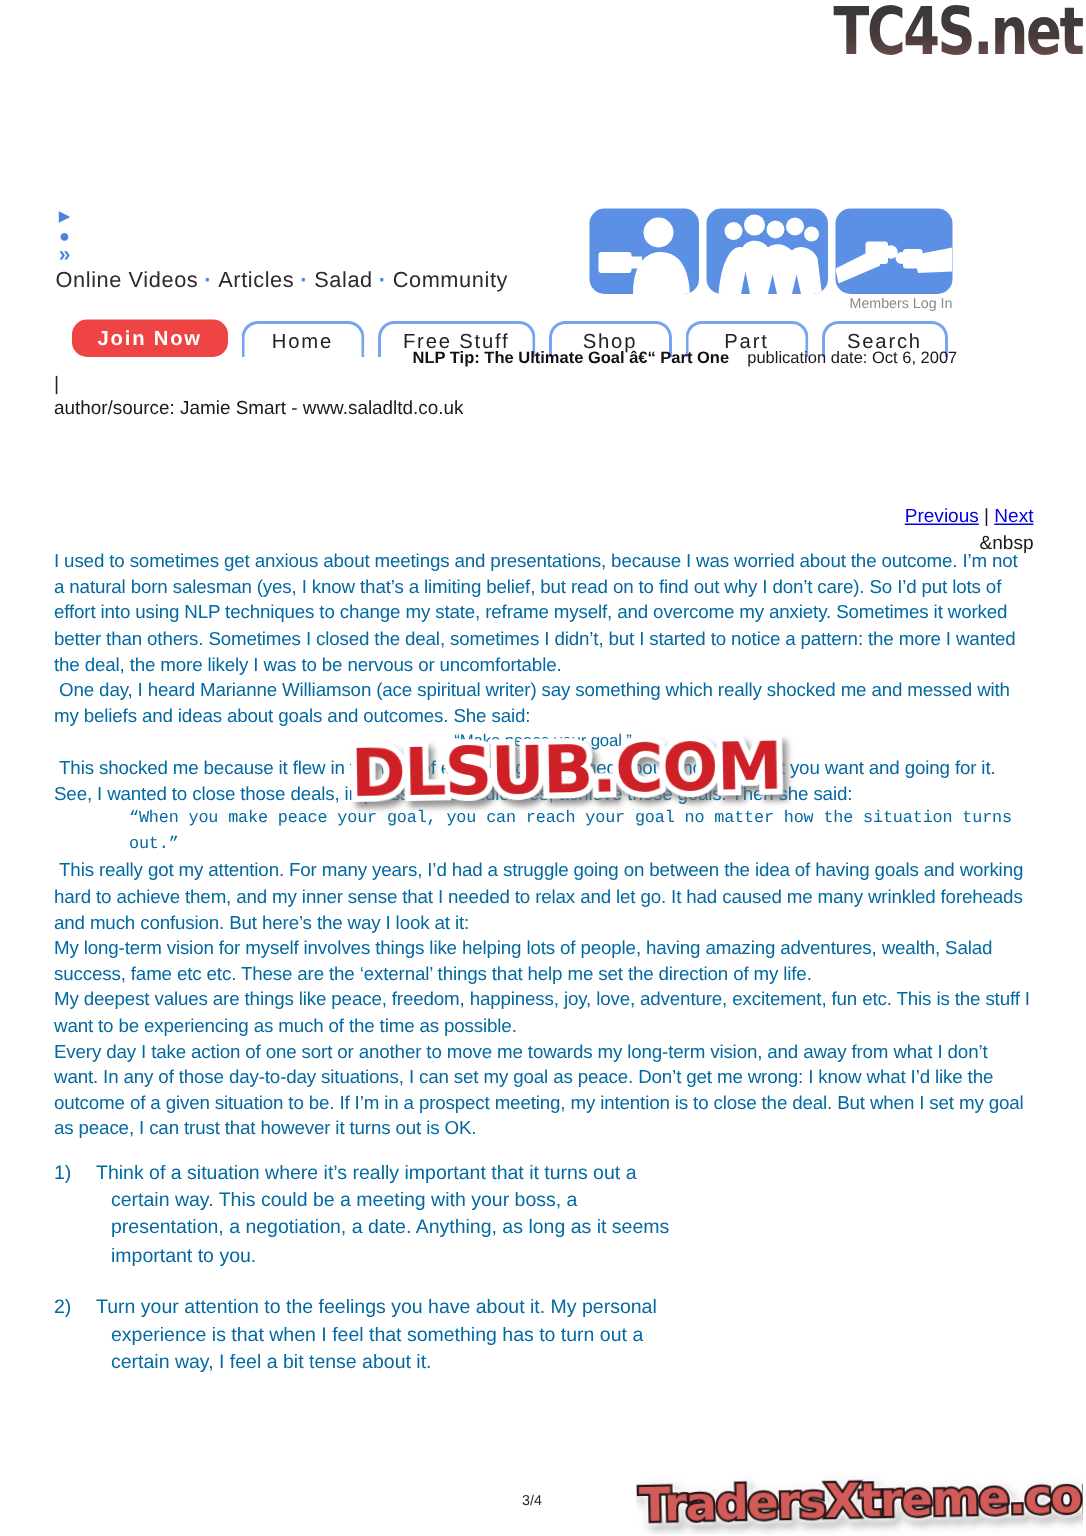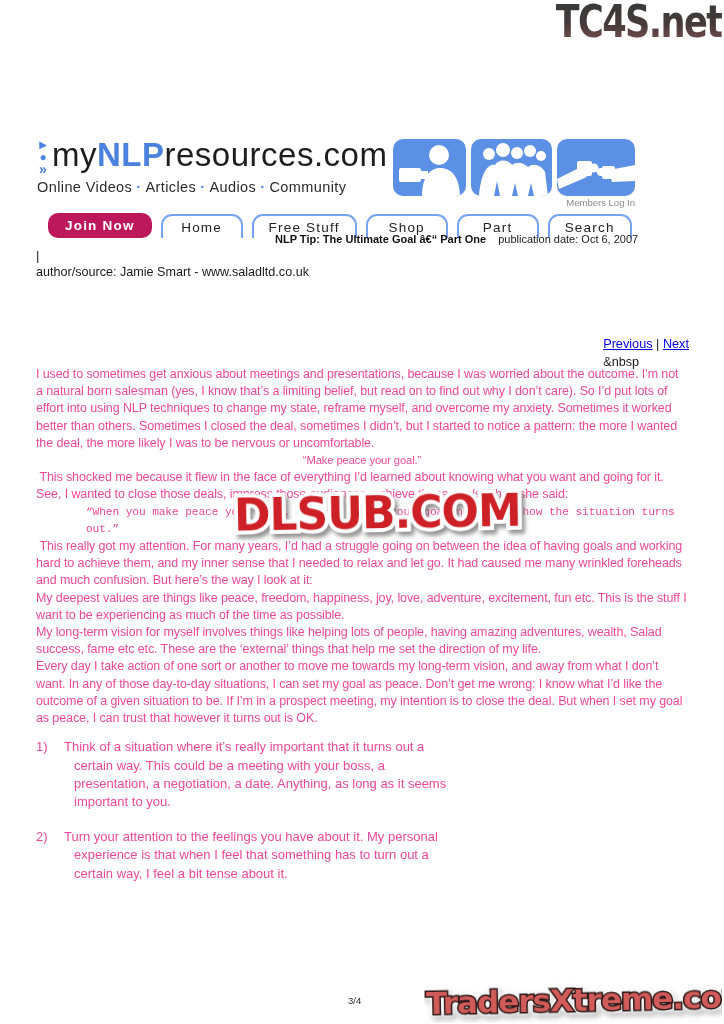--- a/index.html
+++ b/index.html
@@ -36,39 +36,39 @@
   
   .thumb{position:absolute;top:139px;height:57px;background:#5b90e4;border-radius:10px;overflow:hidden;}
   .thumb svg{display:block;width:100%;height:100%;}
   .thumb-1{left:393px;width:73px;}
   .thumb-2{left:471px;width:81px;}
   .thumb-3{left:557px;width:78px;}
   .members-login{position:absolute;left:440px;top:197px;width:195px;text-align:right;font-size:9.5px;color:#8a8a8a;}
   
   .nav-row{position:absolute;left:48px;top:213px;display:flex;gap:9px;align-items:flex-end;height:25px;}
   .join-btn{
-    background:#be185d;color:#fff;font-weight:bold;font-size:13.5px;letter-spacing:1.2px;
+    background:#ef4444;color:#fff;font-weight:bold;font-size:13.5px;letter-spacing:1.2px;
     line-height:25px;padding:0 17px;border-radius:10px;white-space:nowrap;
   }
   .tab{
     background:#fff;border:2px solid #76a4f0;border-bottom:none;border-radius:11px 11px 0 0;
     font-size:13.5px;letter-spacing:1.2px;color:#222;line-height:21px;padding:1px 15px 0 15px;
     white-space:nowrap;text-align:center;min-width:48px;
   }
   
   .title-line{position:absolute;left:243px;top:233px;font-size:11px;white-space:nowrap;color:#111;padding-left:32px;}
   .title-line .t{font-weight:bold;}
   .title-line .d{margin-left:9px;font-weight:normal;color:#1a1a1a;}
   .pipe-line{position:absolute;left:36px;top:248px;font-size:13px;color:#222;}
   .author-line{position:absolute;left:36px;top:265px;font-size:12.6px;color:#1a1a1a;}
-  .prevnext{position:absolute;right:35px;top:336px;font-size:12.7px;line-height:17.5px;color:#1a1a1a;}
+  .prevnext{position:absolute;right:35px;top:336px;text-align:right;font-size:12.7px;line-height:17.5px;color:#1a1a1a;}
   .prevnext a{color:#0000e0;text-decoration:underline;cursor:pointer;}
   .prevnext .plain{color:#1a1a1a;}
   
-  .body-text{position:absolute;left:36px;top:366px;width:652px;font-size:12.5px;line-height:17.2px;letter-spacing:-.1px;color:#ec4899;}
+  .body-text{position:absolute;left:36px;top:366px;width:652px;font-size:12.5px;line-height:17.2px;letter-spacing:-.1px;color:#0369a1;}
   .body-text p{margin:0;white-space:pre-wrap;}
   .quote-center{text-align:center;font-size:11.2px;}
   .quote-indent{padding-left:50px;font-size:11.2px;font-family:Liberation Mono, monospace;}
   .gap-top{margin-top:17px;}
   .list-wrap{margin-top:11px;width:420px;font-size:13px;line-height:18.4px;letter-spacing:0;}
   .list-item{position:relative;padding-left:38px;text-indent:-10px;}
   .list-item + .list-item{margin-top:16px;}
   .list-num{position:absolute;left:0;top:0;text-indent:0;}
   
   .page-num{position:absolute;left:348px;top:995px;font-size:9.5px;color:#2a2a2a;}
@@ -78,23 +78,22 @@
 
 <div class="wm-top">TC4S.net</div>
 
 <div class="logo-block">
   <div class="logo-row">
     <div class="logo-glyphs">
       <span class="g1">▶</span>
       <span class="g2">●</span>
       <span class="g3">»</span>
     </div>
-    <div class="logo-text"><span>my</span><span class="hl">NLP</span><span>resources.com</span></div>
   </div>
-  <div class="logo-tagline"><span>Online Videos</span><span class="sep">·</span><span>Articles</span><span class="sep">·</span><span>Audios</span><span class="sep">·</span><span>Community</span></div>
+  <div class="logo-tagline"><span>Online Videos</span><span class="sep">·</span><span>Articles</span><span class="sep">·</span><span>Salad</span><span class="sep">·</span><span>Community</span></div>
 </div>
 
 <div class="thumb thumb-1">
   <svg viewBox="0 0 73 57">
     <circle cx="46" cy="16" r="10" fill="#fff"></circle>
     <path d="M29 57 C29 38 37 29 47 29 C59 29 66 38 67 57 Z" fill="#fff"></path>
     <rect x="6" y="29" width="22" height="14" rx="2" fill="#fff"></rect>
     <rect x="27" y="32" width="8" height="8" fill="#fff"></rect>
     <rect x="33" y="35" width="8" height="5" fill="#fff"></rect>
   </svg>
@@ -144,26 +143,27 @@
   <div>
     <a>Previous</a>
     <span class="plain">|</span>
     <a>Next</a>
   </div>
   <div>&amp;nbsp</div>
 </div>
 
 <div class="body-text">
   <p>I used to sometimes get anxious about meetings and presentations, because I was worried about the outcome. I’m not a natural born salesman (yes, I know that’s a limiting belief, but read on to find out why I don’t care). So I’d put lots of effort into using NLP techniques to change my state, reframe myself, and overcome my anxiety. Sometimes it worked better than others. Sometimes I closed the deal, sometimes I didn’t, but I started to notice a pattern: the more I wanted the deal, the more likely I was to be nervous or uncomfortable.</p>
+  <p> One day, I heard Marianne Williamson (ace spiritual writer) say something which really shocked me and messed with my beliefs and ideas about goals and outcomes. She said:</p>
   <p class="quote-center">“Make peace your goal.”</p>
   <p> This shocked me because it flew in the face of everything I’d learned about knowing what you want and going for it. See, I wanted to close those deals, impress those audiences, achieve those goals. Then she said:</p>
   <p class="quote-indent">“When you make peace your goal, you can reach your goal no matter how the situation turns out.”</p>
   <p> This really got my attention. For many years, I’d had a struggle going on between the idea of having goals and working hard to achieve them, and my inner sense that I needed to relax and let go. It had caused me many wrinkled foreheads and much confusion. But here’s the way I look at it:</p>
+  <p>My long-term vision for myself involves things like helping lots of people, having amazing adventures, wealth, Salad success, fame etc etc. These are the ‘external’ things that help me set the direction of my life.</p>
   <p>My deepest values are things like peace, freedom, happiness, joy, love, adventure, excitement, fun etc. This is the stuff I want to be experiencing as much of the time as possible.</p>
-  <p>My long-term vision for myself involves things like helping lots of people, having amazing adventures, wealth, Salad success, fame etc etc. These are the ‘external’ things that help me set the direction of my life.</p>
   <p class="gap-top">Every day I take action of one sort or another to move me towards my long-term vision, and away from what I don’t want. In any of those day-to-day situations, I can set my goal as peace. Don’t get me wrong: I know what I’d like the outcome of a given situation to be. If I’m in a prospect meeting, my intention is to close the deal. But when I set my goal as peace, I can trust that however it turns out is OK.</p>
 
   <div class="list-wrap">
     <div class="list-item">
       <span class="list-num">1)</span>
       <span>Think of a situation where it’s really important that it turns out a certain way. This could be a meeting with your boss, a presentation, a negotiation, a date. Anything, as long as it seems important to you.</span>
     </div>
     <div class="list-item">
       <span class="list-num">2)</span>
       <span>Turn your attention to the feelings you have about it. My personal experience is that when I feel that something has to turn out a certain way, I feel a bit tense about it.</span>

